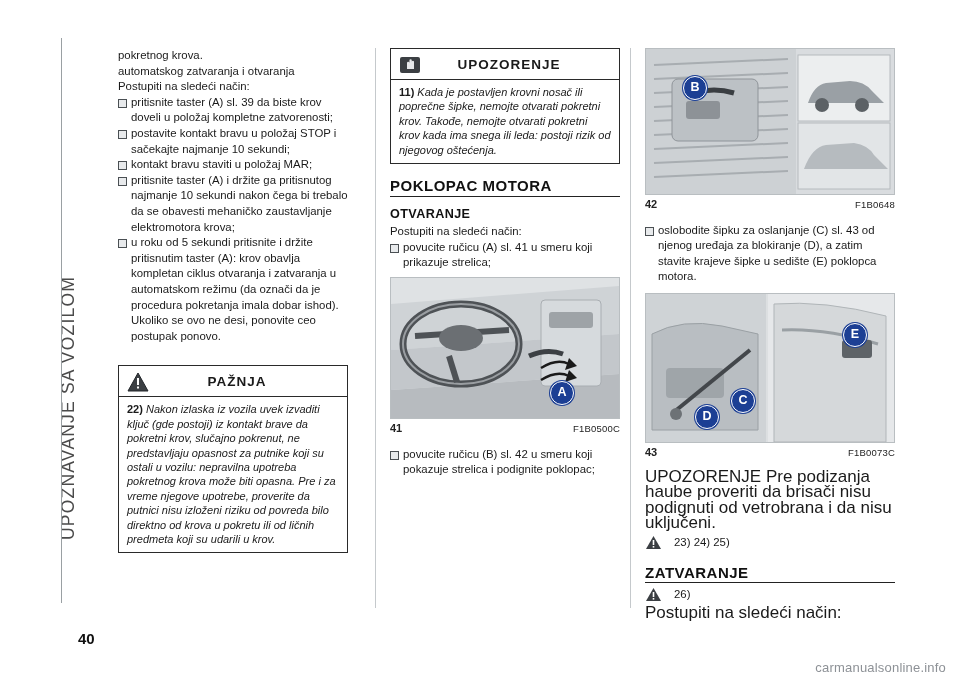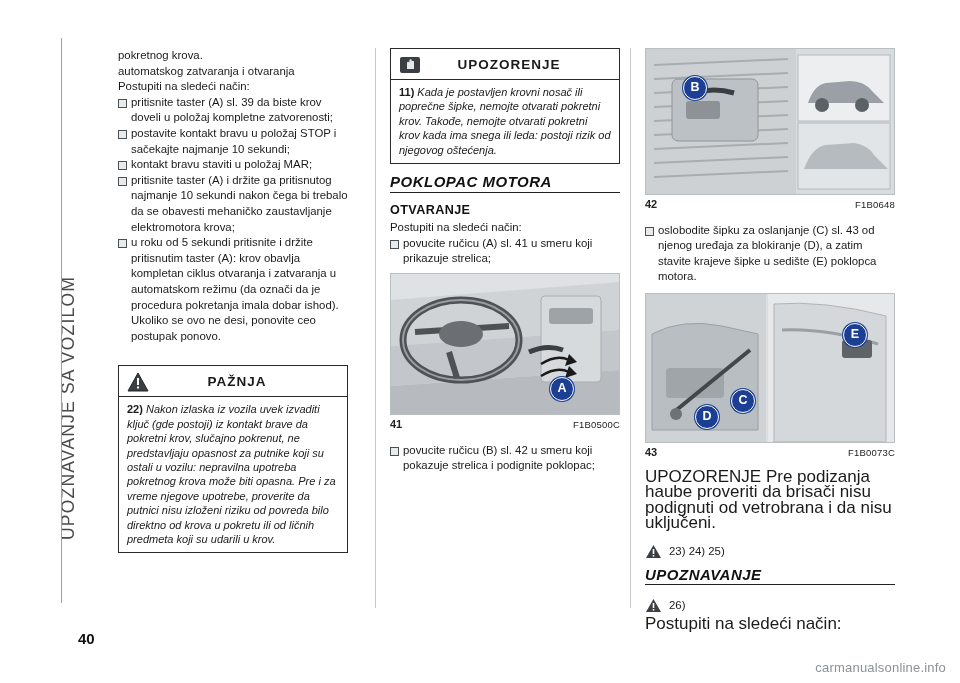--- a/index.html
+++ b/index.html
@@ -97,25 +97,24 @@
     width: 7px;
     height: 7px;
     border: 1px solid #4a4f53;
     background: #e8eaec;
   }
 
   h2.section {
     font-size: 15px;
     letter-spacing: 0.5px;
     font-weight: bold;
-    margin: 7px 0 2px 0;
+    margin: 14px 0 2px 0;
     padding-bottom: 2px;
     border-bottom: 1.6px solid #222;
     color: #111;
-    font-style: italic;
   }
   h3.subsection {
     font-size: 12.6px;
     letter-spacing: 0.4px;
     font-weight: bold;
     margin: 10px 0 2px 0;
     color: #111;
   }
 
   
@@ -206,22 +205,22 @@
   }
 
   .small-note {
     font-size: 17px;
     line-height: 15.6px;
   }
 
   .ref-line {
     display: flex;
     align-items: center;
-    gap: 4px;
-    margin: 13px 0 2px 0;
+    gap: 9px;
+    margin: 4px 0 2px 0;
     font-size: 11.4px;
   }
 
   .footer-brand {
     position: absolute;
     right: 14px;
     bottom: 8px;
     font-size: 13px;
     color: #8d9196;
     letter-spacing: 0.2px;
@@ -406,21 +405,21 @@
       <span class="icon-inline">
         <svg width="17" height="15" viewBox="0 0 17 15">
           <polygon points="8.5,1 16,14 1,14" fill="#3b3f43"></polygon>
           <rect x="7.7" y="5" width="1.6" height="5" fill="#fff"></rect>
           <rect x="7.7" y="11" width="1.6" height="1.6" fill="#fff"></rect>
         </svg>
       </span>
       <span>23) 24) 25)</span>
     </div>
 
-    <h2 class="section">UPOZNAVANJE</h2>
+    <h2 class="section">ZATVARANJE</h2>
 
     <div class="ref-line">
       <span class="icon-inline">
         <svg width="17" height="15" viewBox="0 0 17 15">
           <polygon points="8.5,1 16,14 1,14" fill="#3b3f43"></polygon>
           <rect x="7.7" y="5" width="1.6" height="5" fill="#fff"></rect>
           <rect x="7.7" y="11" width="1.6" height="1.6" fill="#fff"></rect>
         </svg>
       </span>
       <span>26)</span>

